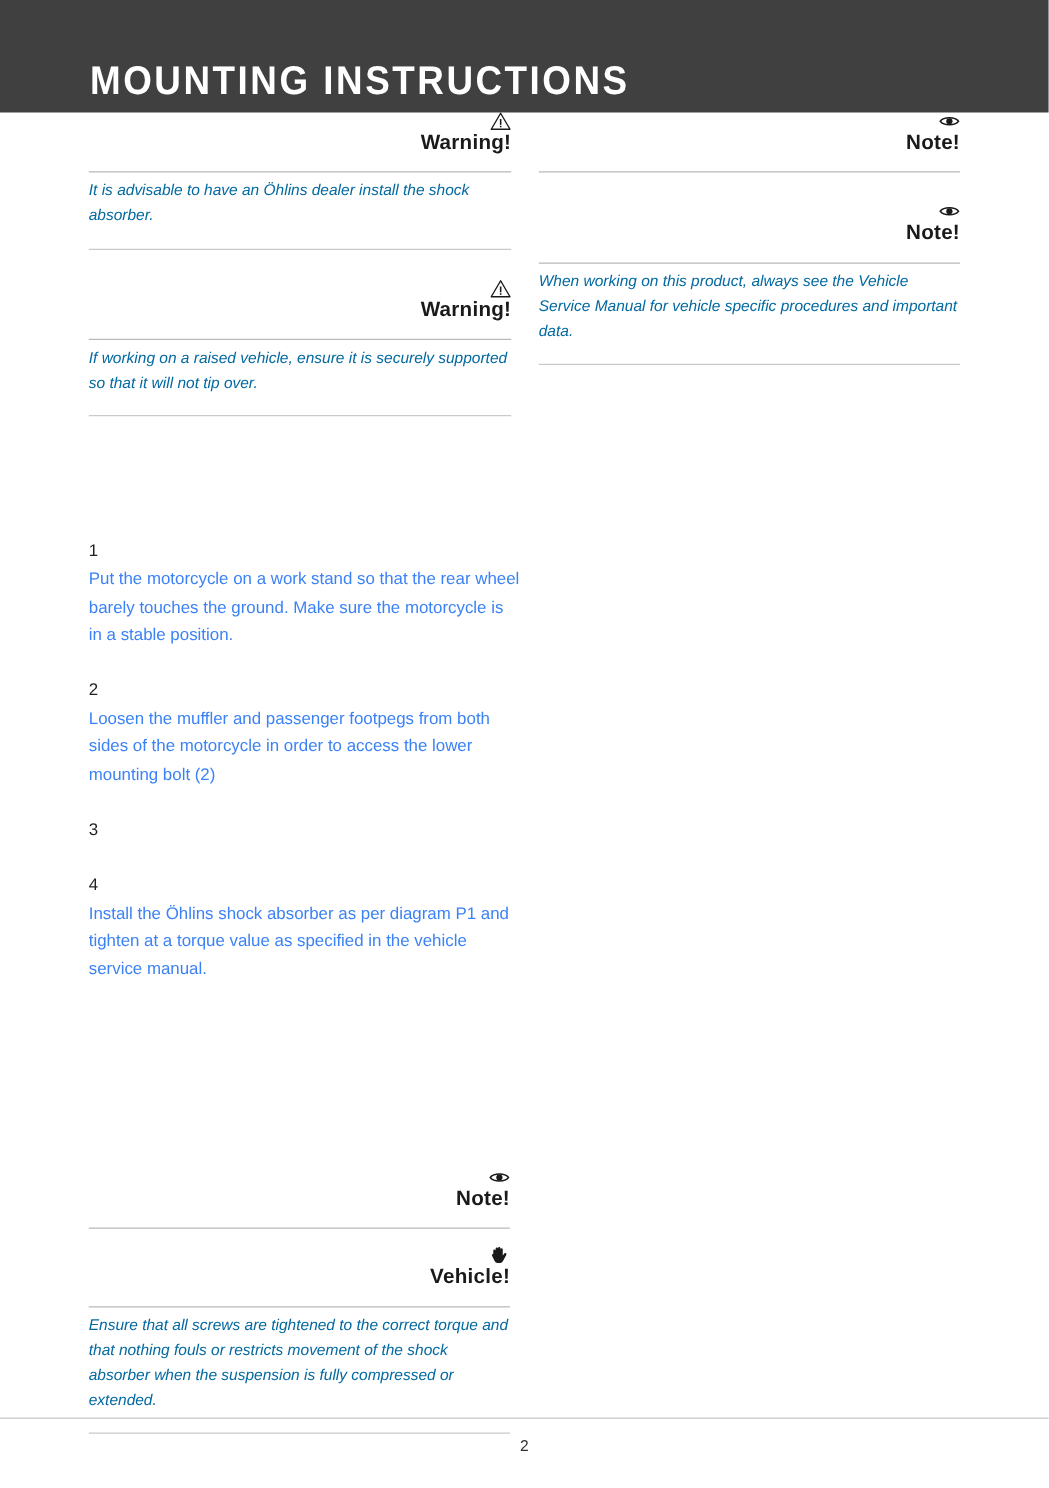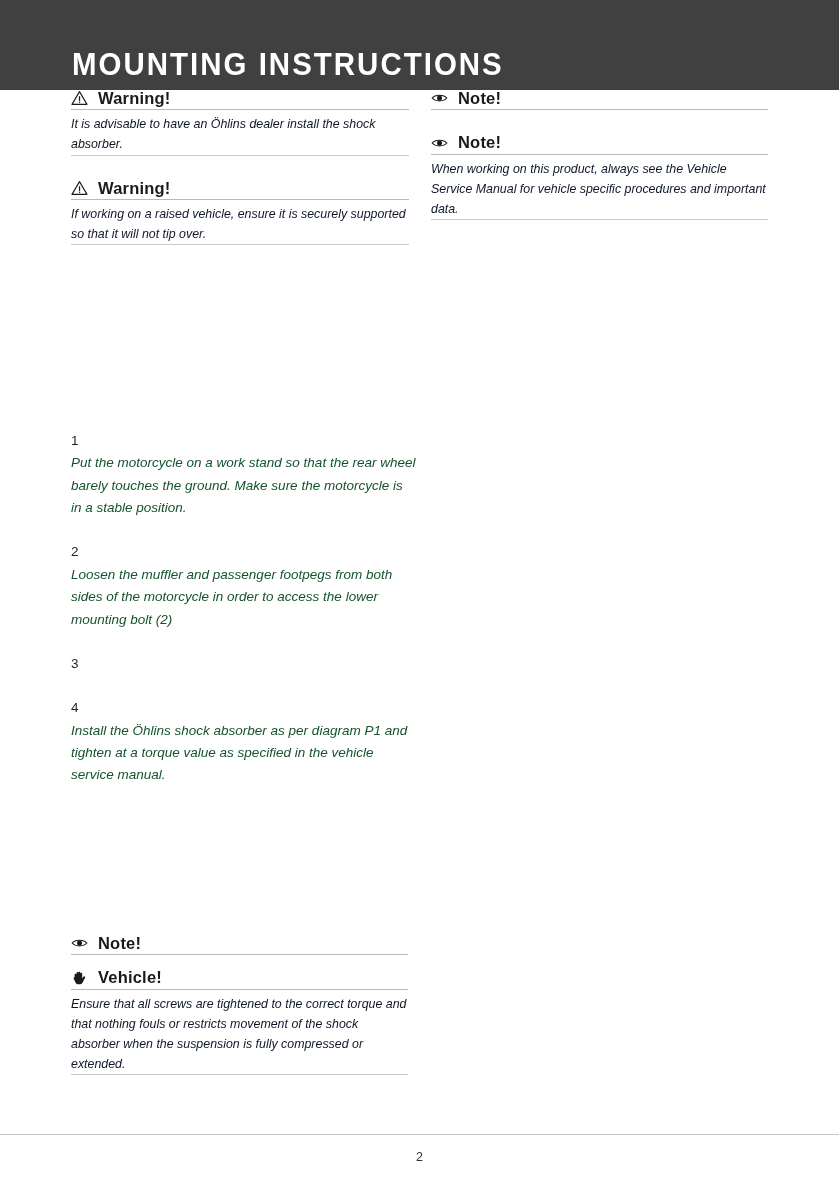--- a/index.html
+++ b/index.html
@@ -63,23 +63,24 @@
     width: 337px;
   }
 
   
   .admon {
     margin-bottom: 14px;
   }
   .admon-head {
     display: flex;
     align-items: flex-end;
-    gap: 10px;
-    padding-bottom: 2px;
+    gap: 0;
+    padding-bottom: 14px;
     border-bottom: 1px solid #b9b9b9;
+    flex-direction: column;
   }
   .admon-icon {
     display: inline-block;
     width: 17px;
     height: 16px;
     flex: 0 0 auto;
     position: relative;
     top: -1px;
   }
   .admon-icon svg { display: block; }
@@ -87,23 +88,23 @@
     font-size: 16.5px;
     font-weight: 700;
     letter-spacing: 0.2px;
     line-height: 1.05;
     color: #1a1a1a;
   }
   .admon-body {
     font-size: 12.4px;
     font-style: italic;
     line-height: 1.62;
-    color: #0f172a;
+    color: #0369a1;
     padding-top: 4px;
-    padding-bottom: 0;
+    padding-bottom: 16px;
     border-bottom: 1px solid #c9c9c9;
   }
 
   .gap-after-warning1 { margin-bottom: 24px; }
   .gap-after-note1    { margin-bottom: 24px; }
 
   
   .steps {
     position: absolute;
     left: 71px;
@@ -112,22 +113,21 @@
   }
   .step { margin-bottom: 22px; }
   .step-num {
     font-size: 13.5px;
     line-height: 1.65;
     color: #231f20;
   }
   .step-text {
     font-size: 13.5px;
     line-height: 1.66;
-    color: #14532d;
-    font-style: italic;
+    color: #3b82f6;
   }
 
   
   .bottom-block {
     position: absolute;
     left: 71px;
     top: 845px;
     width: 337px;
   }
 

